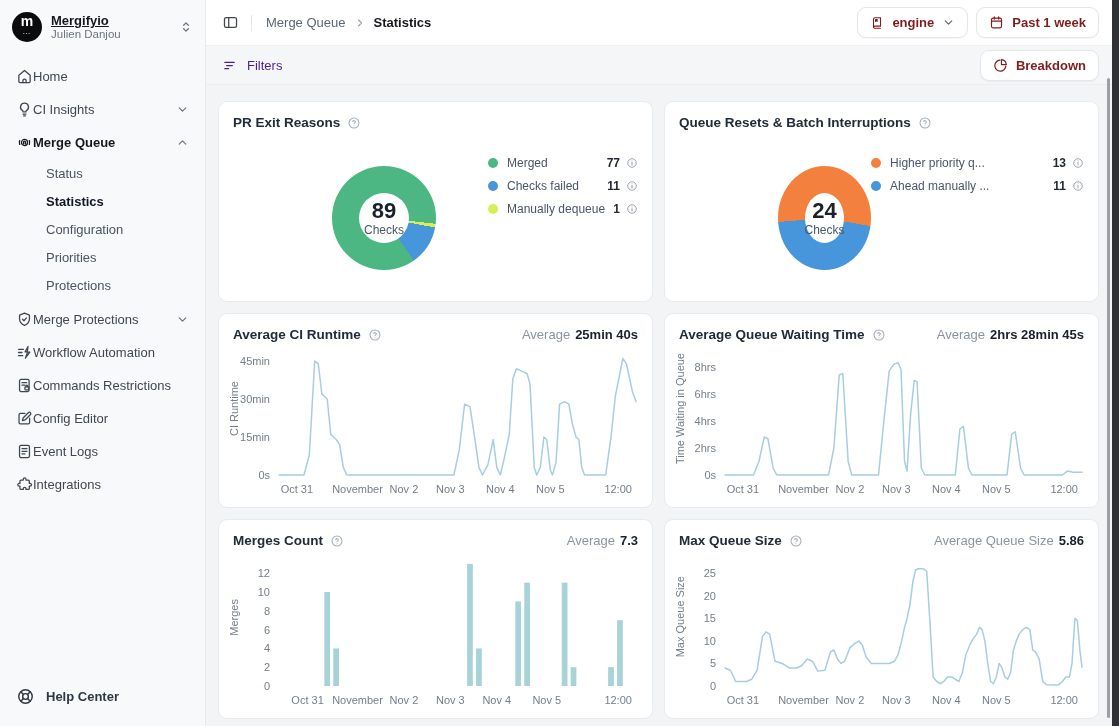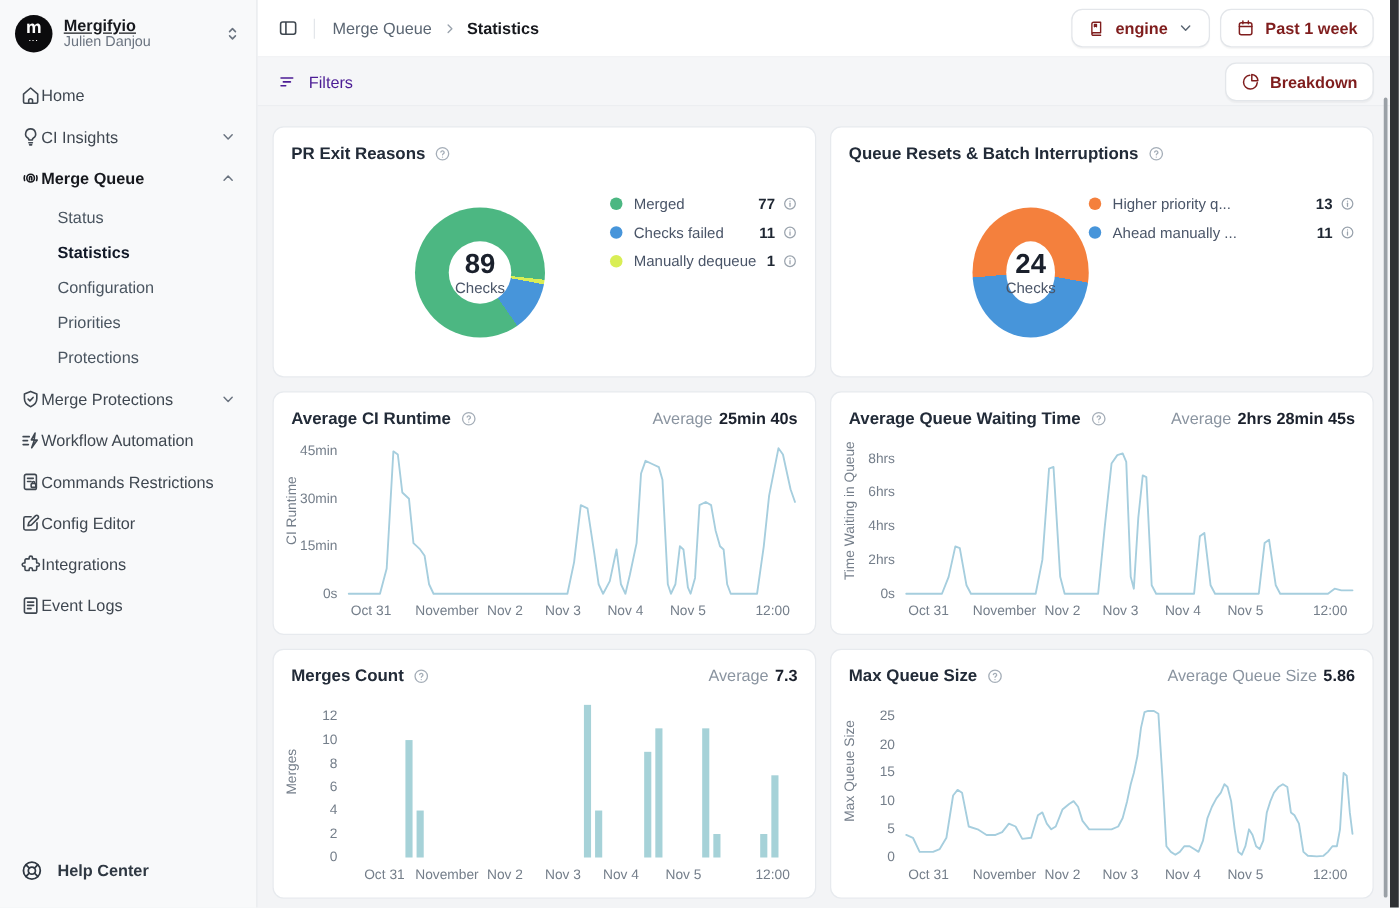--- a/index.html
+++ b/index.html
@@ -195,35 +195,35 @@
           <svg width="17" height="17" viewBox="0 0 24 24" fill="none" stroke="currentColor" stroke-width="1.8" stroke-linecap="round" stroke-linejoin="round">
             <path d="M12.5 4.8H6.2A1.9 1.9 0 0 0 4.3 6.7v11.1a1.9 1.9 0 0 0 1.9 1.9h11.1a1.9 1.9 0 0 0 1.9-1.9v-6.3"></path>
             <path d="M17.7 3.6a2 2 0 0 1 2.8 2.8l-7.7 7.7-3.7.9.9-3.7z"></path>
           </svg>
         </span>
       <span>Config Editor</span>
     </div>
     <div class="nav-item">
       <span class="icon">
           <svg width="17" height="17" viewBox="0 0 24 24" fill="none" stroke="currentColor" stroke-width="1.8" stroke-linecap="round" stroke-linejoin="round">
-            <path d="M10.3 4.6a1.9 1.9 0 0 1 3.8 0v1.2h3.2c.8 0 1.5.7 1.5 1.5v3.2h1.2a1.9 1.9 0 0 1 0 3.8h-1.2v3.2c0 .8-.7 1.5-1.5 1.5h-3.2v-1.2a1.9 1.9 0 0 0-3.8 0V19H7.1c-.8 0-1.5-.7-1.5-1.5v-3.2H4.4a1.9 1.9 0 0 1 0-3.8h1.2V7.3c0-.8.7-1.5 1.5-1.5h3.2z"></path>
-          </svg>
-        </span>
-      <span>Integrations</span>
-    </div>
-    <div class="nav-item">
-      <span class="icon">
-          <svg width="17" height="17" viewBox="0 0 24 24" fill="none" stroke="currentColor" stroke-width="1.8" stroke-linecap="round" stroke-linejoin="round">
             <rect x="5" y="3.5" width="14" height="17" rx="2"></rect>
             <path d="M8.5 8h7"></path>
             <path d="M8.5 11.7h7"></path>
             <path d="M8.5 15.4h4"></path>
           </svg>
         </span>
       <span>Event Logs</span>
+    </div>
+    <div class="nav-item">
+      <span class="icon">
+          <svg width="17" height="17" viewBox="0 0 24 24" fill="none" stroke="currentColor" stroke-width="1.8" stroke-linecap="round" stroke-linejoin="round">
+            <path d="M10.3 4.6a1.9 1.9 0 0 1 3.8 0v1.2h3.2c.8 0 1.5.7 1.5 1.5v3.2h1.2a1.9 1.9 0 0 1 0 3.8h-1.2v3.2c0 .8-.7 1.5-1.5 1.5h-3.2v-1.2a1.9 1.9 0 0 0-3.8 0V19H7.1c-.8 0-1.5-.7-1.5-1.5v-3.2H4.4a1.9 1.9 0 0 1 0-3.8h1.2V7.3c0-.8.7-1.5 1.5-1.5h3.2z"></path>
+          </svg>
+        </span>
+      <span>Integrations</span>
     </div>
   </nav>
 
   <div class="help">
     <span class="icon">
         <svg width="19" height="19" viewBox="0 0 24 24" fill="none" stroke="currentColor" stroke-width="1.8" stroke-linecap="round" stroke-linejoin="round">
           <circle cx="12" cy="12" r="8.5"></circle>
           <circle cx="12" cy="12" r="3.6"></circle>
           <path d="M9.4 9.4 6.1 6.1"></path>
           <path d="M14.6 9.4l3.3-3.3"></path>

